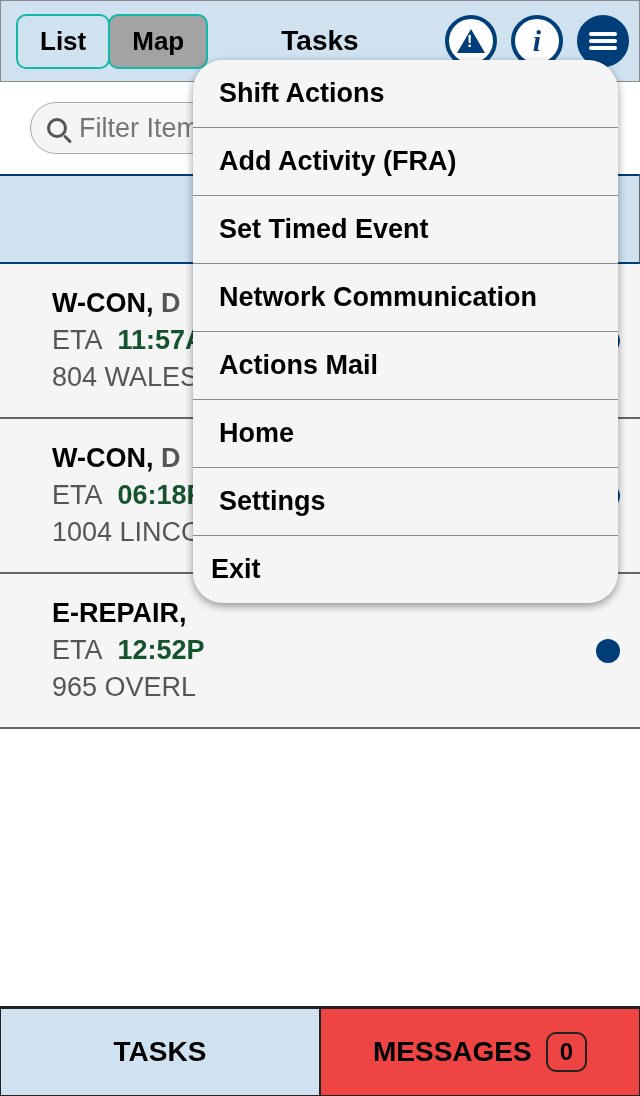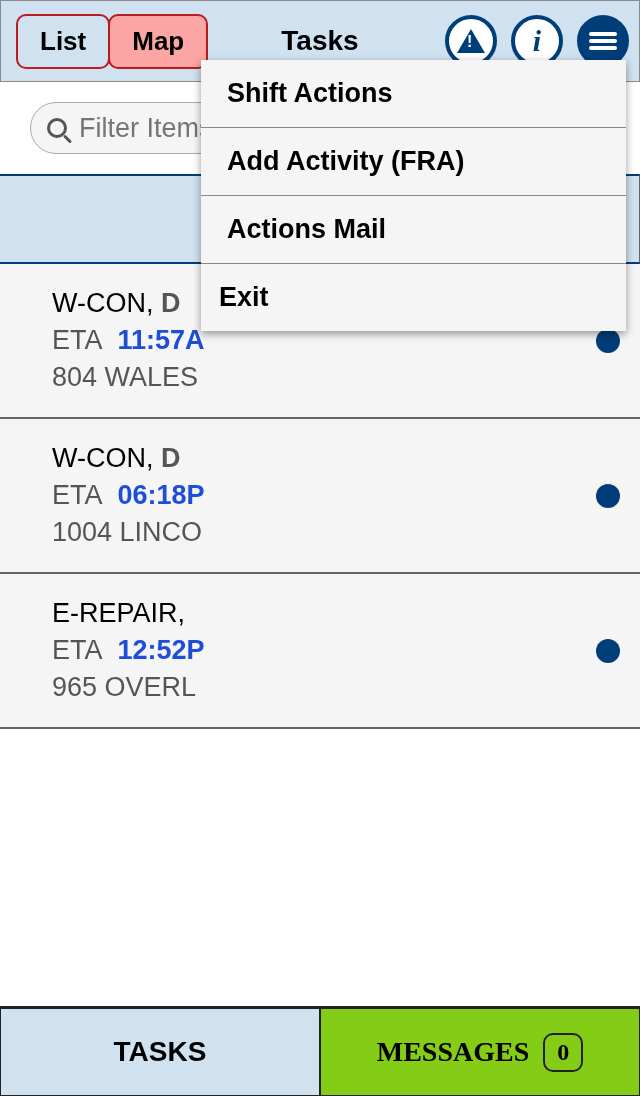--- a/index.html
+++ b/index.html
@@ -12,31 +12,31 @@
       display: flex;
       align-items: center;
       padding: 0 10px 0 15px;
       position: relative;
     }
     .tab-group {
       display: flex;
       gap: 0;
     }
     .tab {
-      border: 2px solid #b91c1c;
+      border: 2px solid #14b8a6;
       border-radius: 10px;
       padding: 10px 22px;
       font-size: 26px;
       font-weight: 700;
       background: transparent;
       cursor: pointer;
       margin-right: -2px;
     }
     .tab.active {
-      background: #fca5a5;
+      background: #a3a3a3;
       position: relative;
     }
     .tab.inactive {
       background: transparent;
     }
     .tasks-title {
       position: absolute;
       left: 50%;
       transform: translateX(-50%);
       font-size: 28px;
@@ -144,24 +144,24 @@
     
     .task-list {
       background: #f5f5f5;
     }
     .task-item {
       border-bottom: 2px solid #666;
       padding: 24px 52px;
       position: relative;
     }
     .task-line1 { font-size: 27px; margin-bottom: 6px; }
-    .task-line1 .bold { font-weight: 400; }
+    .task-line1 .bold { font-weight: 700; }
     .task-line1 .gray { color: #555; font-weight: 700; }
     .task-line2 { font-size: 27px; color: #555; margin-bottom: 6px; }
-    .task-line2 .bold { font-weight: 700; color: #1d4ed8; }
+    .task-line2 .bold { font-weight: 700; color: #14532d; }
     .task-line3 { font-size: 27px; color: #555; }
     .task-dot {
       position: absolute;
       right: 20px;
       top: 50%;
       width: 24px; height: 24px;
       background: #003e7a;
       border-radius: 50%;
       transform: translateY(-50%);
     }
@@ -181,38 +181,38 @@
       font-size: 28px;
       font-weight: 700;
       gap: 14px;
       cursor: pointer;
       border: 1px solid #222;
     }
     .bottom-tab.active {
       background: #d0e2f0;
     }
     .bottom-tab.inactive {
-      background: #84cc16;
-      font-family: Liberation Serif, serif;
+      background: #ef4444;
     }
     .badge {
       border: 2px solid #222;
       border-radius: 10px;
       padding: 4px 12px;
       font-size: 24px;
     }
     
     .dropdown-menu {
       position: absolute;
       top: 60px;
-      right: 14px;
+      right: 22px;
       width: 425px;
       background: #f5f5f5;
       box-shadow: 0 3px 8px rgba(0,0,0,0.4);
       z-index: 100;
+      border-radius: 30px;
     }
     .dropdown-item {
       padding: 18px 26px;
       font-size: 27px;
       font-weight: 600;
       border-bottom: 1px solid #888;
       cursor: pointer;
     }
     .dropdown-item:last-child { border-bottom: none; padding-left: 18px; }
   </style>
@@ -294,15 +294,19 @@
   <div class="bottom-tab active">TASKS</div>
   <div class="bottom-tab inactive">
     <span>MESSAGES</span>
     <span class="badge">0</span>
   </div>
 </div>
 
 <div class="dropdown-menu">
   <div class="dropdown-item">Shift Actions</div>
   <div class="dropdown-item">Add Activity (FRA)</div>
+  <div class="dropdown-item">Set Timed Event</div>
+  <div class="dropdown-item">Network Communication</div>
   <div class="dropdown-item">Actions Mail</div>
+  <div class="dropdown-item">Home</div>
+  <div class="dropdown-item">Settings</div>
   <div class="dropdown-item">Exit</div>
 </div>
 
 </body></html>

